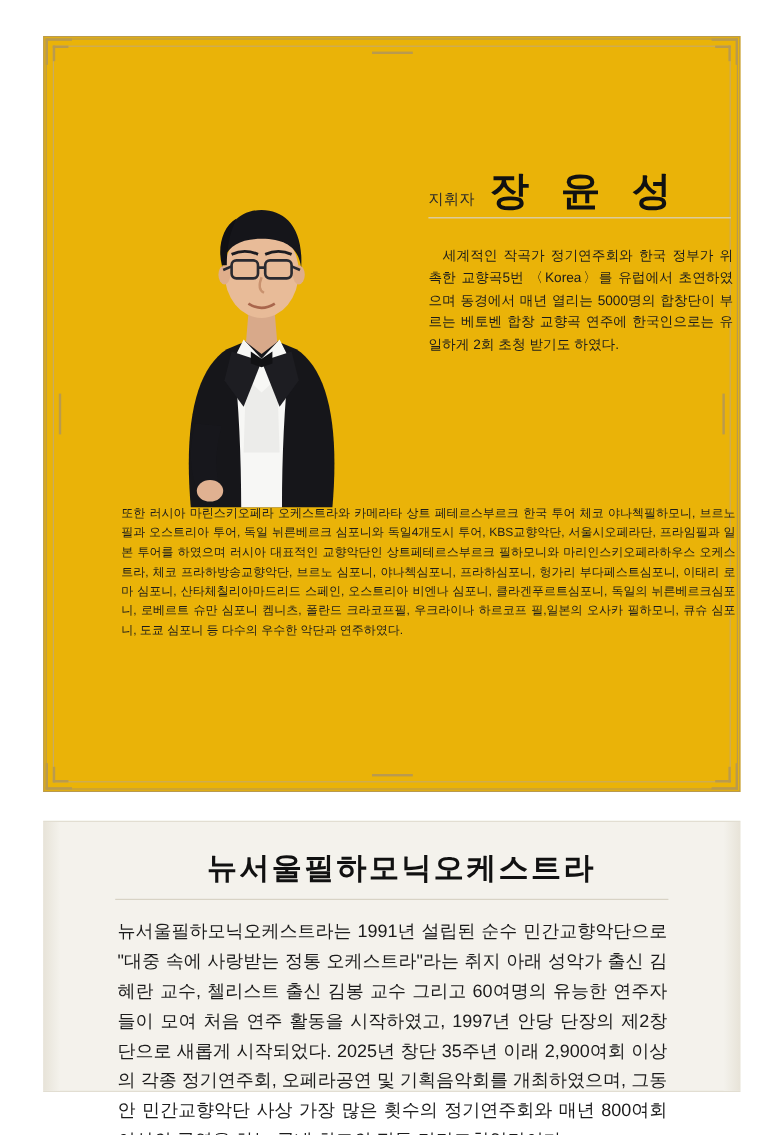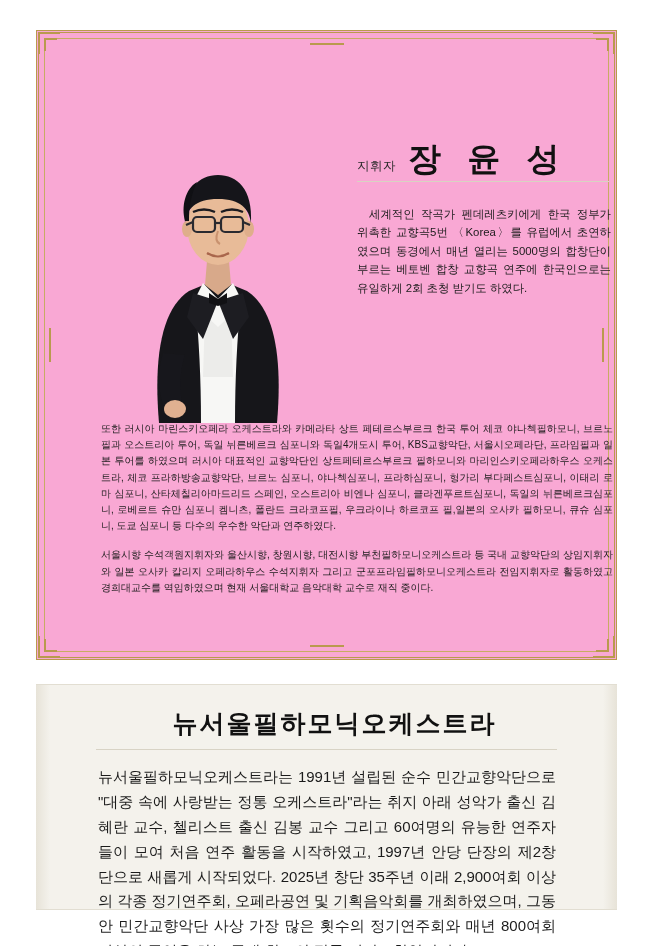--- a/index.html
+++ b/index.html
@@ -26,21 +26,21 @@
 
   
   .conductor-panel {
     position: absolute;
     left: 36px;
     top: 30px;
     width: 581px;
     height: 630px;
     box-sizing: border-box;
     border: 3px double #b99a4e;
-    background: #f9a8d4;
+    background: #eab308;
   }
   .conductor-panel::before {
     content: "";
     position: absolute;
     left: 5px;
     top: 5px;
     right: 5px;
     bottom: 5px;
     border: 1px solid #c8ab63;
     pointer-events: none;
@@ -314,26 +314,25 @@
       </svg>
     </div>
 
     <div class="name-row">
       <span class="role-label">지휘자</span>
       <span class="conductor-name">장 윤 성</span>
     </div>
     <div class="name-rule"></div>
 
     <div class="bio-right">
-      <p>세계적인 작곡가 펜데레츠키에게 한국 정부가 위촉한 교향곡5번 〈Korea〉를 유럽에서 초연하였으며 동경에서 매년 열리는 5000명의 합창단이 부르는 베토벤 합창 교향곡 연주에 한국인으로는 유일하게 2회 초청 받기도 하였다.</p>
+      <p>세계적인 작곡가 정기연주회와 한국 정부가 위촉한 교향곡5번 〈Korea〉를 유럽에서 초연하였으며 동경에서 매년 열리는 5000명의 합창단이 부르는 베토벤 합창 교향곡 연주에 한국인으로는 유일하게 2회 초청 받기도 하였다.</p>
     </div>
 
     <div class="bio-full">
       <p class="hang">또한 러시아 마린스키오페라 오케스트라와 카메라타 상트 페테르스부르크 한국 투어 체코 야나첵필하모니, 브르노 필과 오스트리아 투어, 독일 뉘른베르크 심포니와 독일4개도시 투어, KBS교향악단, 서울시오페라단, 프라임필과 일본 투어를 하였으며 러시아 대표적인 교향악단인 상트페테르스부르크 필하모니와 마리인스키오페라하우스 오케스트라, 체코 프라하방송교향악단, 브르노 심포니, 야나첵심포니, 프라하심포니, 헝가리 부다페스트심포니, 이태리 로마 심포니, 산타체칠리아마드리드 스페인, 오스트리아 비엔나 심포니, 클라겐푸르트심포니, 독일의 뉘른베르크심포니, 로베르트 슈만 심포니 켐니츠, 폴란드 크라코프필, 우크라이나 하르코프 필,일본의 오사카 필하모니, 큐슈 심포니, 도쿄 심포니 등 다수의 우수한 악단과 연주하였다.</p>
-      <p class="hang">서울시향 수석객원지휘자와 울산시향, 창원시향, 대전시향 부천필하모니오케스트라 등 국내 교향악단의 상임지휘자와 일본 오사카 칼리지 오페라하우스 수석지휘자 그리고 군포프라임필하모니오케스트라 전임지휘자로 활동하였고 경희대교수를 역임하였으며 현재 서울대학교 음악대학 교수로 재직 중이다.</p>
     </div>
   </div>
 
   <div class="orch-panel">
     <div class="orch-title">뉴서울필하모닉오케스트라</div>
     <div class="orch-rule"></div>
     <div class="orch-body">
       <p>뉴서울필하모닉오케스트라는 1991년 설립된 순수 민간교향악단으로 "대중 속에 사랑받는 정통 오케스트라"라는 취지 아래 성악가 출신 김혜란 교수, 첼리스트 출신 김봉 교수 그리고 60여명의 유능한 연주자들이 모여 처음 연주 활동을 시작하였고, 1997년 안당 단장의 제2창단으로 새롭게 시작되었다. 2025년 창단 35주년 이래 2,900여회 이상의 각종 정기연주회, 오페라공연 및 기획음악회를 개최하였으며, 그동안 민간교향악단 사상 가장 많은 횟수의 정기연주회와 매년 800여회 이상의 공연을 하는 국내 최고의 정통 민간교향악단이다.</p>
     </div>
   </div>

